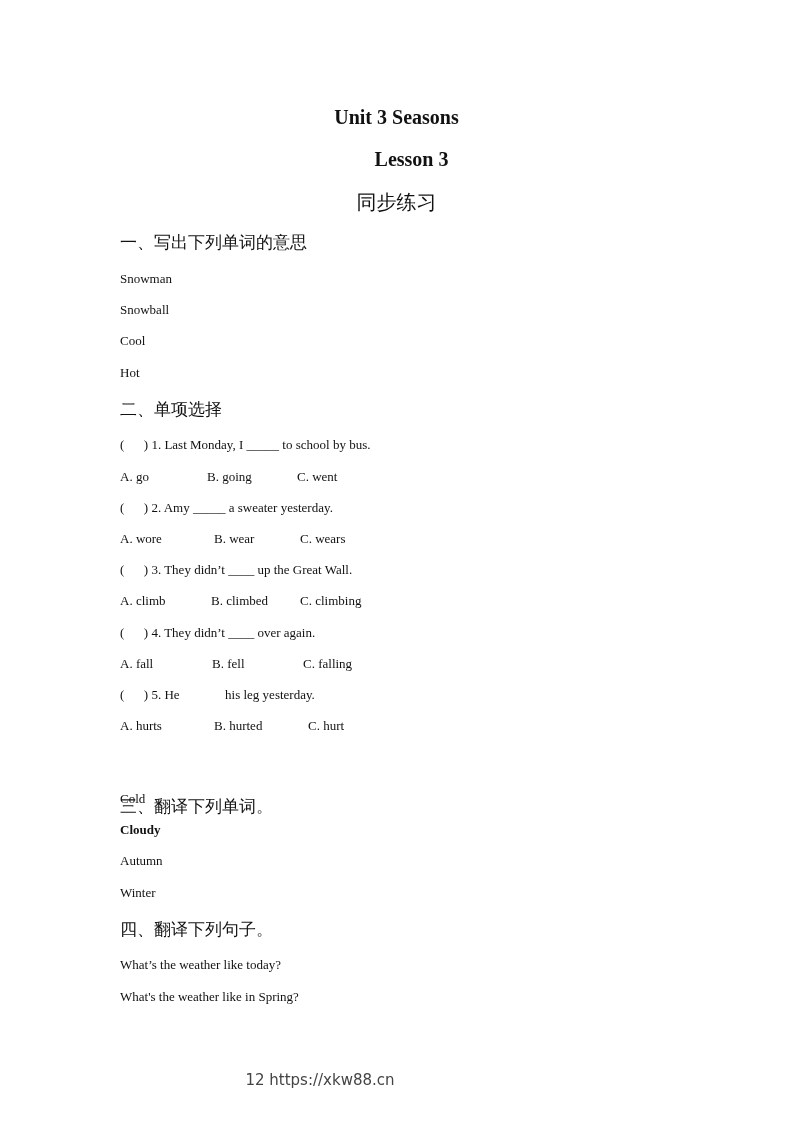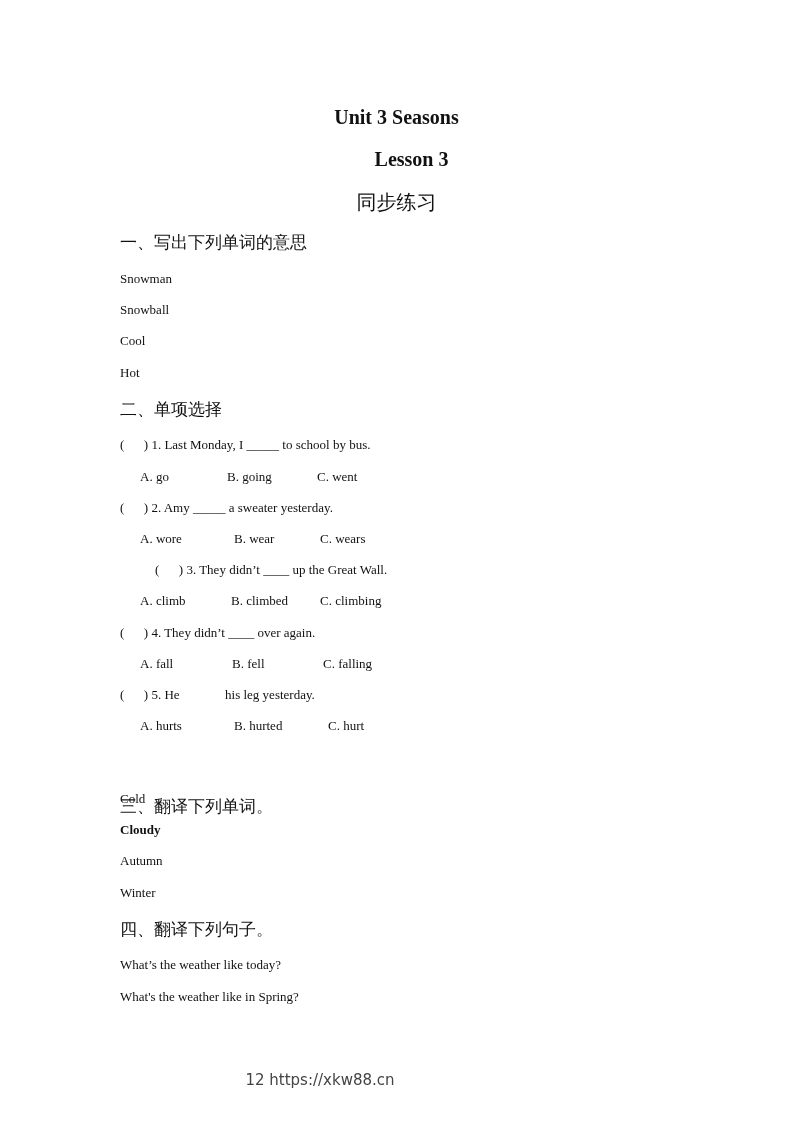--- a/index.html
+++ b/index.html
@@ -3,21 +3,21 @@
 <meta charset="utf-8">
 <style>
   html, body { margin:0; padding:0; background:#ffffff; }
   body { width:793px; height:1122px; position:relative; overflow:hidden;
          font-family:"Liberation Serif", "DejaVu Serif", serif; color:#111; }
   .abs { position:absolute; white-space:pre; }
   .title { left:0; width:793px; text-align:center; font-weight:bold; font-size:20px; }
   .subtitle { left:0; width:793px; text-align:center; font-size:20px; font-family:"DejaVu Sans", sans-serif; }
   .h { left:120px; font-size:17px; font-family:"DejaVu Sans", sans-serif; font-weight:normal; }
   .t { left:120px; font-size:13px; }
-  .opt { font-size:13px;margin-left:20px; }
+  .opt { font-size:13px; }
   .footer { left:0; width:640px; text-align:center; font-size:15px; color:#444;
             font-family:"DejaVu Sans", sans-serif; }
 </style>
 </head>
 <body>
 
 <div class="abs title" style="top:106px;">Unit 3 Seasons</div>
 <div class="abs title" style="top:148px;margin-left:15px;">Lesson 3</div>
 <div class="abs subtitle" style="top:189px;">同步练习</div>
 
@@ -32,21 +32,21 @@
 <div class="abs t" style="top:437px;">(      ) 1. Last Monday, I _____ to school by bus.</div>
 <div class="abs t" style="top:469px; left:120px;"><span class="opt">A. go</span></div>
 <div class="abs t" style="top:469px; left:207px;"><span class="opt">B. going</span></div>
 <div class="abs t" style="top:469px; left:297px;"><span class="opt">C. went</span></div>
 
 <div class="abs t" style="top:500px;">(      ) 2. Amy _____ a sweater yesterday.</div>
 <div class="abs t" style="top:531px; left:120px;"><span class="opt">A. wore</span></div>
 <div class="abs t" style="top:531px; left:214px;"><span class="opt">B. wear</span></div>
 <div class="abs t" style="top:531px; left:300px;"><span class="opt">C. wears</span></div>
 
-<div class="abs t" style="top:562px;margin-left:35px;">(      ) 3. They didn’t ____ up the Great Wall.</div>
+<div class="abs t" style="top:562px;">(      ) 3. They didn’t ____ up the Great Wall.</div>
 <div class="abs t" style="top:593px; left:120px;"><span class="opt">A. climb</span></div>
 <div class="abs t" style="top:593px; left:211px;"><span class="opt">B. climbed</span></div>
 <div class="abs t" style="top:593px; left:300px;"><span class="opt">C. climbing</span></div>
 
 <div class="abs t" style="top:625px;">(      ) 4. They didn’t ____ over again.</div>
 <div class="abs t" style="top:656px; left:120px;"><span class="opt">A. fall</span></div>
 <div class="abs t" style="top:656px; left:212px;"><span class="opt">B. fell</span></div>
 <div class="abs t" style="top:656px; left:303px;"><span class="opt">C. falling</span></div>
 
 <div class="abs t" style="top:687px;">(      ) 5. He              his leg yesterday.</div>

